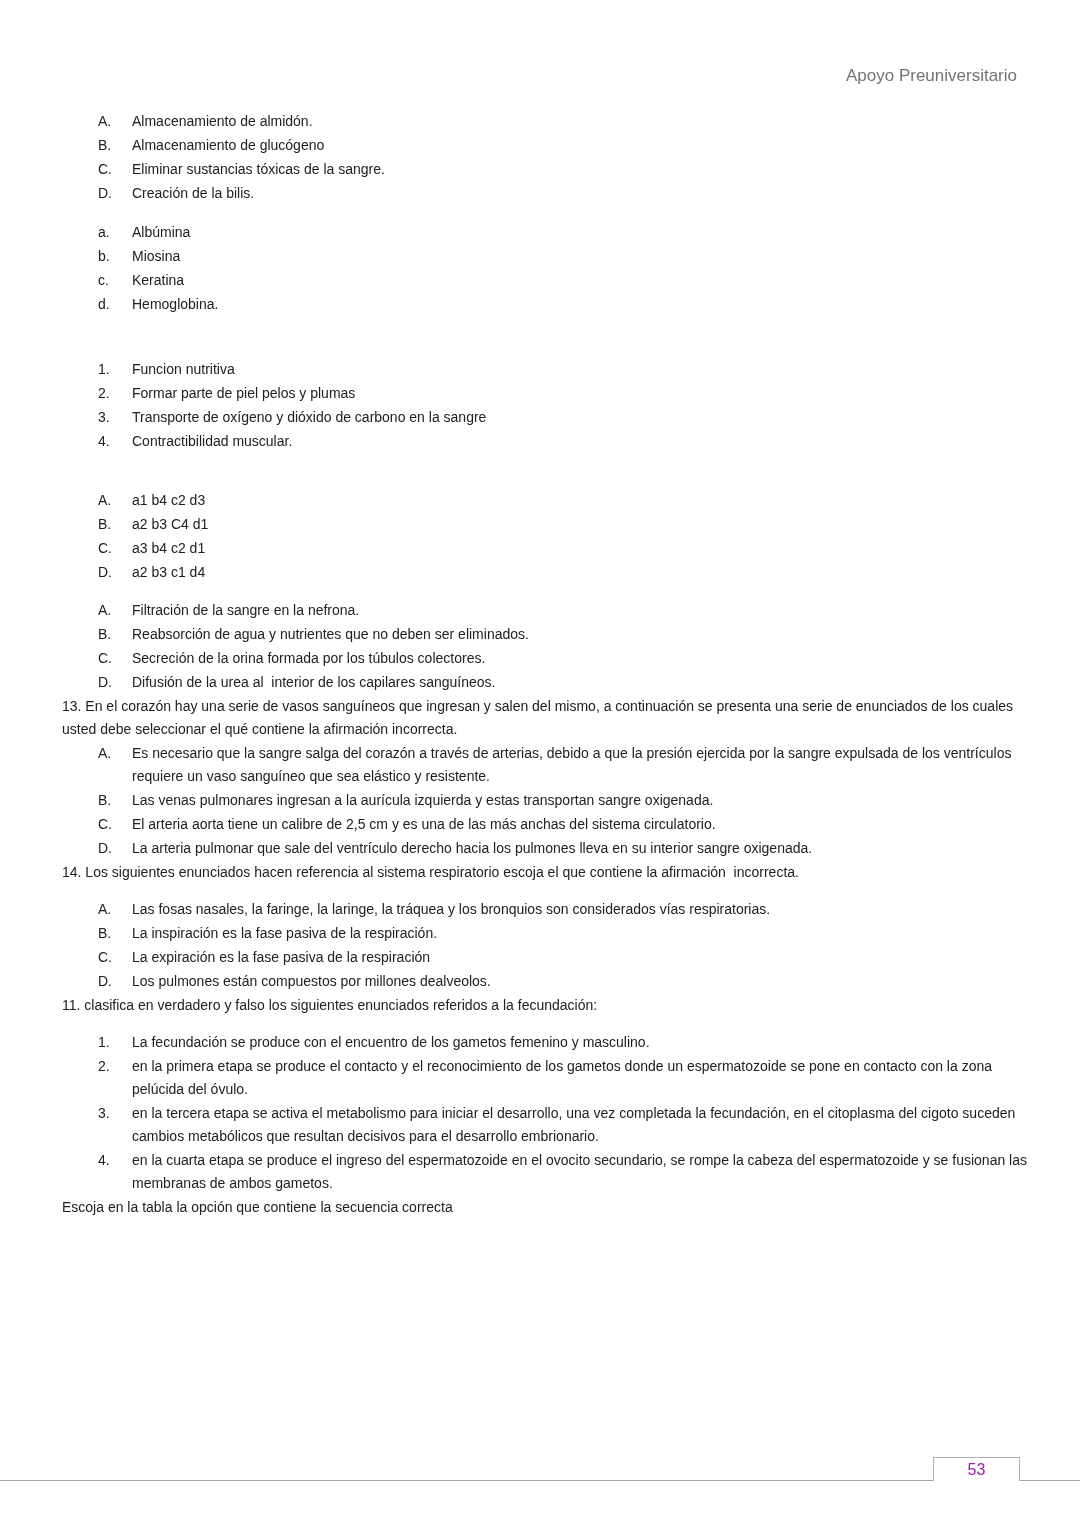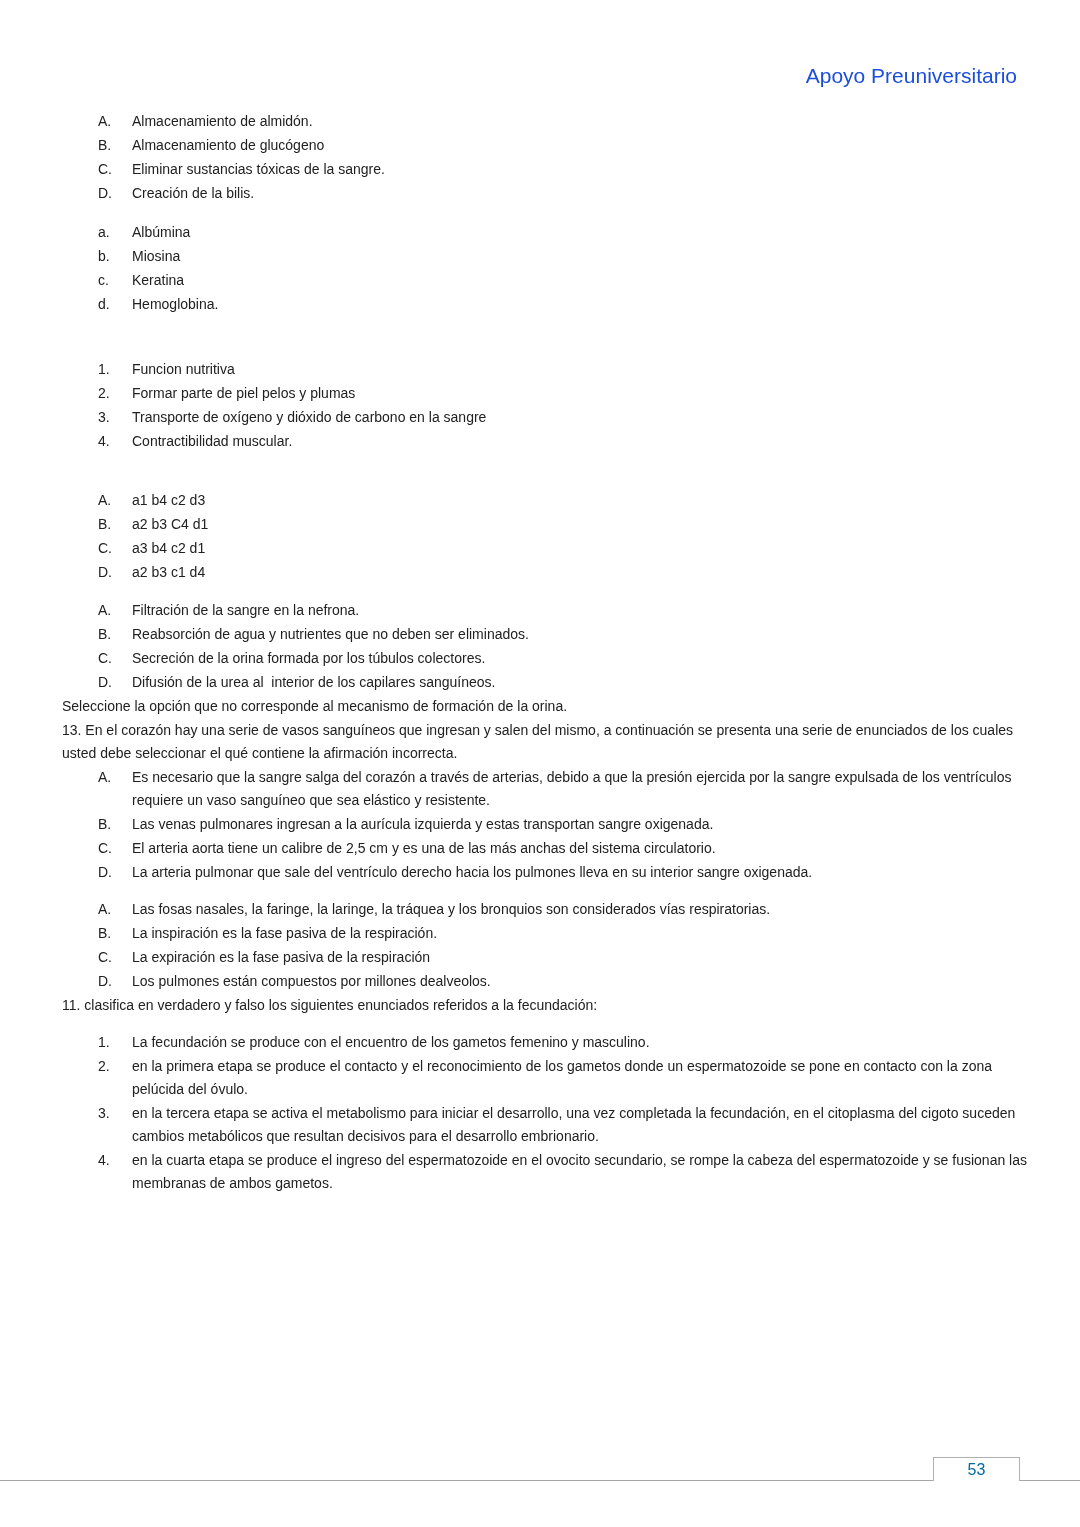--- a/index.html
+++ b/index.html
@@ -8,39 +8,39 @@
     width:1080px;height:1527px;
     background:#ffffff;
     font-family:"Liberation Sans",sans-serif;
     color:#212121;
     font-size:14px;
     line-height:23px;
     overflow:hidden;
     box-sizing:border-box;
   }
   .header{padding:64px 63px 0 0;text-align:right;}
-  .header-title{font-size:21px;line-height:24px;color:#1d4ed8;}
+  .header-title{font-size:17px;line-height:24px;color:#737373;}
   .content{padding:0 33px 0 62px;}
   .para{margin:0 0 1px 0;white-space:pre-wrap;}
   .opt{display:flex;margin:0 0 1px 0;}
   .opt-label{flex:0 0 34px;padding-left:36px;box-sizing:content-box;}
   .opt-text{flex:1;white-space:pre-wrap;}
   .gap-top-22{margin-top:22px;}
   .gap-top-16{margin-top:16px;}
   .gap-top-42{margin-top:42px;}
   .gap-top-36{margin-top:36px;}
   .gap-top-15{margin-top:15px;}
   .gap-top-14{margin-top:14px;}
   .gap-top-13{}
   .footer-line{position:absolute;left:0;right:0;top:1480px;border-top:1px solid #a6a6a6;}
   .page-number-box{
     position:absolute;left:933px;top:1457px;width:85px;height:23px;
     background:#ffffff;border:1px solid #b0b0b0;border-bottom:none;
     display:flex;align-items:center;justify-content:center;
-    color:#0369a1;font-size:16px;line-height:1;
+    color:#a21caf;font-size:16px;line-height:1;
   }
 </style>
 </head>
 <body>
 
 <div class="page">
 
   <div class="header">
     <div class="header-title">Apoyo Preuniversitario</div>
   </div>
@@ -137,21 +137,20 @@
       <div class="opt">
         <span class="opt-label">C.</span>
         <span class="opt-text">Secreción de la orina formada por los túbulos colectores.</span>
       </div>
       <div class="opt">
         <span class="opt-label">D.</span>
         <span class="opt-text">Difusión de la urea al  interior de los capilares sanguíneos.</span>
       </div>
     </div>
 
-    <p class="para">Seleccione la opción que no corresponde al mecanismo de formación de la orina.</p>
 
     <p class="para gap-top-13">13. En el corazón hay una serie de vasos sanguíneos que ingresan y salen del mismo, a continuación se presenta una serie de enunciados de los cuales usted debe seleccionar el qué contiene la afirmación incorrecta.</p>
 
     <div class="opt-list gap-top-13">
       <div class="opt">
         <span class="opt-label">A.</span>
         <span class="opt-text">Es necesario que la sangre salga del corazón a través de arterias, debido a que la presión ejercida por la sangre expulsada de los ventrículos requiere un vaso sanguíneo que sea elástico y resistente.</span>
       </div>
       <div class="opt">
         <span class="opt-label">B.</span>
@@ -160,20 +159,21 @@
       <div class="opt">
         <span class="opt-label">C.</span>
         <span class="opt-text">El arteria aorta tiene un calibre de 2,5 cm y es una de las más anchas del sistema circulatorio.</span>
       </div>
       <div class="opt">
         <span class="opt-label">D.</span>
         <span class="opt-text">La arteria pulmonar que sale del ventrículo derecho hacia los pulmones lleva en su interior sangre oxigenada.</span>
       </div>
     </div>
 
+    <p class="para">14. Los siguientes enunciados hacen referencia al sistema respiratorio escoja el que contiene la afirmación  incorrecta.</p>
 
     <div class="opt-list gap-top-14">
       <div class="opt">
         <span class="opt-label">A.</span>
         <span class="opt-text">Las fosas nasales, la faringe, la laringe, la tráquea y los bronquios son considerados vías respiratorias.</span>
       </div>
       <div class="opt">
         <span class="opt-label">B.</span>
         <span class="opt-text">La inspiración es la fase pasiva de la respiración.</span>
       </div>
@@ -201,20 +201,21 @@
       <div class="opt">
         <span class="opt-label">3.</span>
         <span class="opt-text">en la tercera etapa se activa el metabolismo para iniciar el desarrollo, una vez completada la fecundación, en el citoplasma del cigoto suceden cambios metabólicos que resultan decisivos para el desarrollo embrionario.</span>
       </div>
       <div class="opt">
         <span class="opt-label">4.</span>
         <span class="opt-text">en la cuarta etapa se produce el ingreso del espermatozoide en el ovocito secundario, se rompe la cabeza del espermatozoide y se fusionan las membranas de ambos gametos.</span>
       </div>
     </div>
 
+    <p class="para">Escoja en la tabla la opción que contiene la secuencia correcta</p>
 
   </div>
 
   <div class="footer-line"></div>
   <div class="page-number-box">
     <span>53</span>
   </div>
 
 </div>
 

